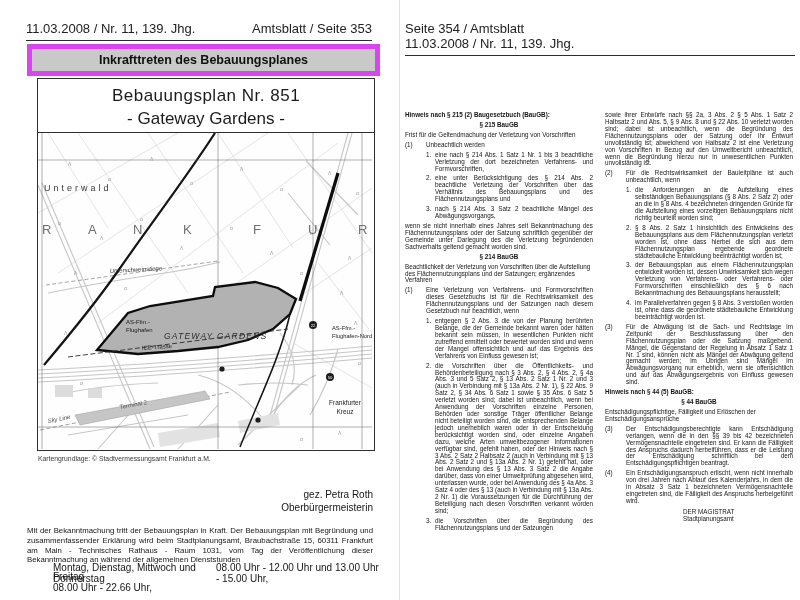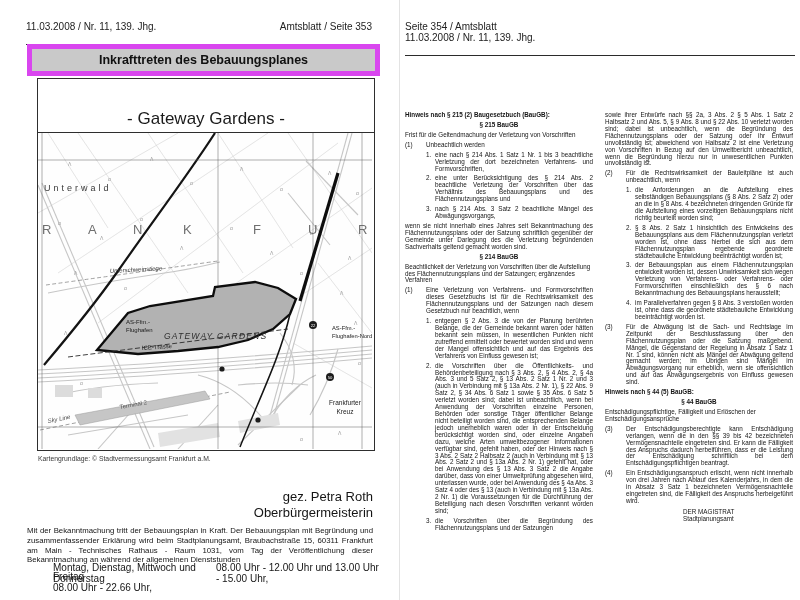--- a/index.html
+++ b/index.html
@@ -6,38 +6,38 @@
   body{width:800px;height:600px;position:relative;overflow:hidden;
        font-family:"Liberation Sans", sans-serif;color:#151515;
        -webkit-font-smoothing:antialiased;}
   .page{position:absolute;top:0;height:600px;background:#fff;}
   #page-left{left:0;width:399px;}
   #page-right{left:400px;width:400px;}
   .pagediv{position:absolute;left:399px;top:0;width:1px;height:600px;background:#e3e3e3;}
 
   
   .hdr{position:absolute;display:flex;justify-content:space-between;
-       font-size:10px;border-bottom:1px solid #2b2b2b;padding-bottom:12px;color:#222;}
+       font-size:13px;border-bottom:1px solid #2b2b2b;padding-bottom:4px;color:#222;}
   #page-left .hdr{left:26px;top:21px;width:346px;}
   #page-right .hdr{left:5px;top:21px;width:390px;flex-direction:column;}
 
   
   .titlebar{position:absolute;left:27px;top:44px;width:343px;height:22px;
             background:#c9c9c9;border:5px solid #d946ef;
             font-weight:bold;font-size:12.5px;text-align:center;line-height:22px;color:#111;}
   .mapbox{position:absolute;left:37px;top:78px;width:336px;height:371px;
           border:1px solid #2e2e2e;background:#fff;}
   .mapttl{position:absolute;top:7px;left:0;width:100%;text-align:center;
           font-size:17px;color:#1b1b1b;letter-spacing:.5px;}
   .mapsub{position:absolute;top:30px;left:0;width:100%;text-align:center;font-size:17px;color:#1b1b1b;}
   .mapsep{position:absolute;top:53px;left:0;width:100%;height:1px;background:#2e2e2e;}
   .mapsvg{position:absolute;left:0;top:54px;}
   .mapcaption{position:absolute;left:38px;top:455px;font-size:6.8px;color:#3a3a3a;}
   .lp{position:absolute;left:27px;width:346px;font-size:7.8px;line-height:1.26;text-align:justify;}
-  .sig{position:absolute;left:27px;width:346px;text-align:right;font-size:13px;line-height:1.25;}
+  .sig{position:absolute;left:27px;width:346px;text-align:right;font-size:10px;line-height:1.25;}
   .hoursrow{position:absolute;left:53px;width:330px;font-size:10px;display:flex;}
   .hoursrow .days{width:163px;}
   .hoursrow .times{flex:1;}
 
   
   .col{position:absolute;top:112px;width:188px;font-size:6.3px;line-height:1.1;text-align:justify;}
   #col1{left:5px;}
   #col2{left:205px;}
   .col p{margin:0 0 3px 0;}
   .bh{font-weight:bold;text-align:left;margin:0 0 3px 0;}
@@ -59,20 +59,21 @@
 <div class="page" id="page-left">
 
   <div class="hdr">
     <span>11.03.2008 / Nr. 11, 139. Jhg.</span>
     <span>Amtsblatt / Seite 353</span>
   </div>
 
   <div class="titlebar">Inkrafttreten des Bebauungsplanes</div>
 
   <div class="mapbox">
+    <div class="mapttl">Bebauungsplan Nr. 851</div>
     <div class="mapsub">- Gateway Gardens -</div>
     <div class="mapsep"></div>
 
     <svg class="mapsvg" width="334" height="316" viewBox="0 0 334 316">
       <rect x="0" y="0" width="334" height="316" fill="#fefefe"></rect>
 
       <g stroke="#d9d9d9" stroke-width="0.7">
         <line x1="0" y1="80" x2="140" y2="0"></line>
           <line x1="20" y1="140" x2="230" y2="0"></line>
         <line x1="60" y1="190" x2="300" y2="10"></line>

